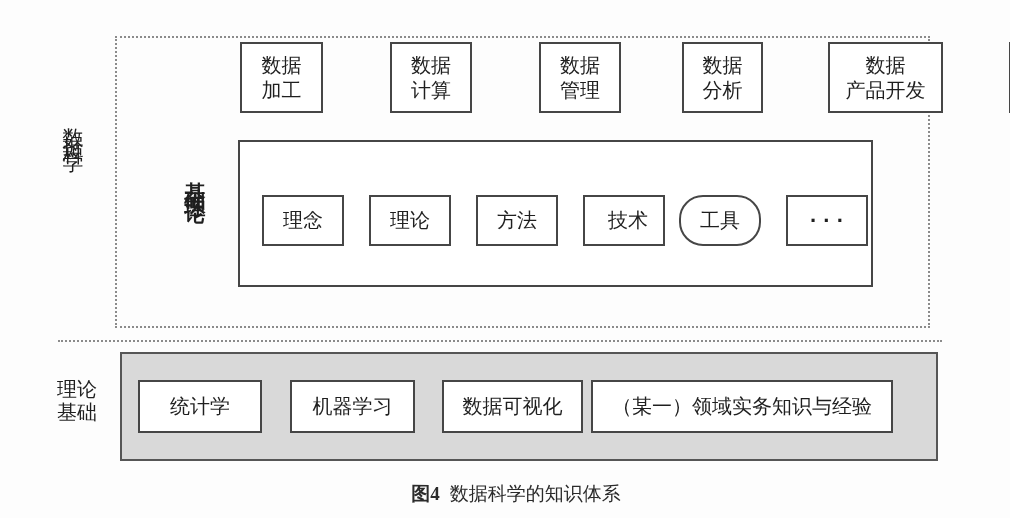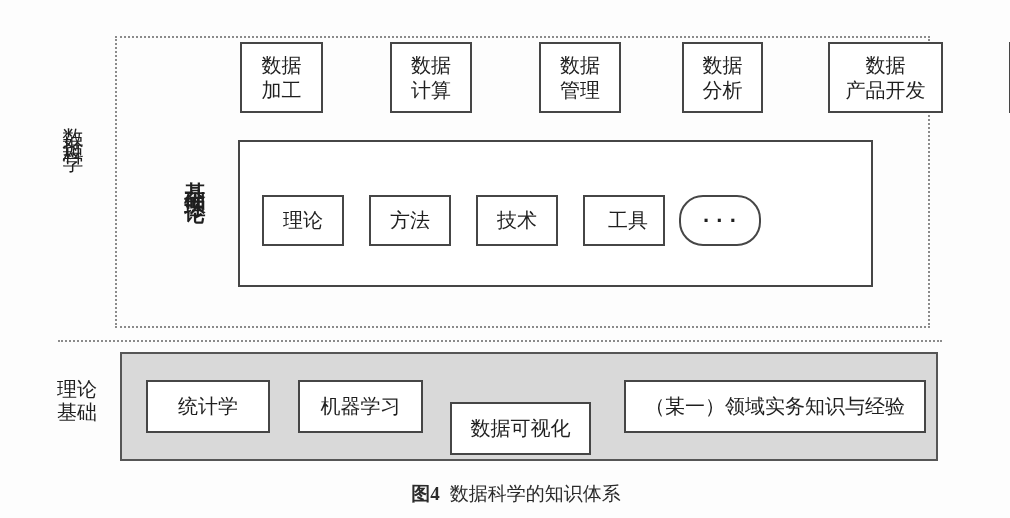--- a/index.html
+++ b/index.html
@@ -58,26 +58,26 @@
   
   .separator{
     position:absolute;left:58px;top:340px;width:884px;height:0;
     border-top:2px dotted #8b8b8b;
   }
   
   .gray-panel{
     position:absolute;left:120px;top:352px;width:818px;height:109px;
     background:#d9d9d9;border:2px solid #565656;box-sizing:border-box;
   }
-  .foundation-row{position:absolute;left:24px;top:26px;display:flex;height:53px;}
+  .foundation-row{position:absolute;left:16px;top:26px;display:flex;height:53px;align-items:flex-end;}
   .foundation-row .dbox{height:53px;}
   .foundation-row .dbox:nth-child(1){width:124px;}
   .foundation-row .dbox:nth-child(2){width:125px;margin-left:28px;}
   .foundation-row .dbox:nth-child(3){width:141px;margin-left:27px;margin-top:22px;}
-  .foundation-row .dbox:nth-child(4){width:302px;margin-left:33px;}
+  .foundation-row .dbox:nth-child(4){width:302px;margin-left:8px;}
   
   .caption{
     position:absolute;left:0;top:481px;width:1010px;text-align:center;
     font-family:"Liberation Serif","DejaVu Serif",serif;font-size:19px;color:#2b2b2b;padding-left:11px;
   }
   .caption .fig{font-weight:bold;margin-right:10px;}
 </style>
 </head>
 <body>
 
@@ -99,20 +99,21 @@
       <div class="dbox">数据
 产品开发</div>
       <div class="dbox dots">···</div>
     </div>
   </div>
 
   <div class="vlabel label-core">基础理论</div>
 
   <div class="core-box">
     <div class="core-row">
+      <div class="dbox">理念</div>
       <div class="dbox">理论</div>
       <div class="dbox">方法</div>
       <div class="dbox">技术</div>
       <div class="dbox">工具</div>
       <div class="dbox dots">···</div>
     </div>
   </div>
 
   <div class="separator"></div>
 

